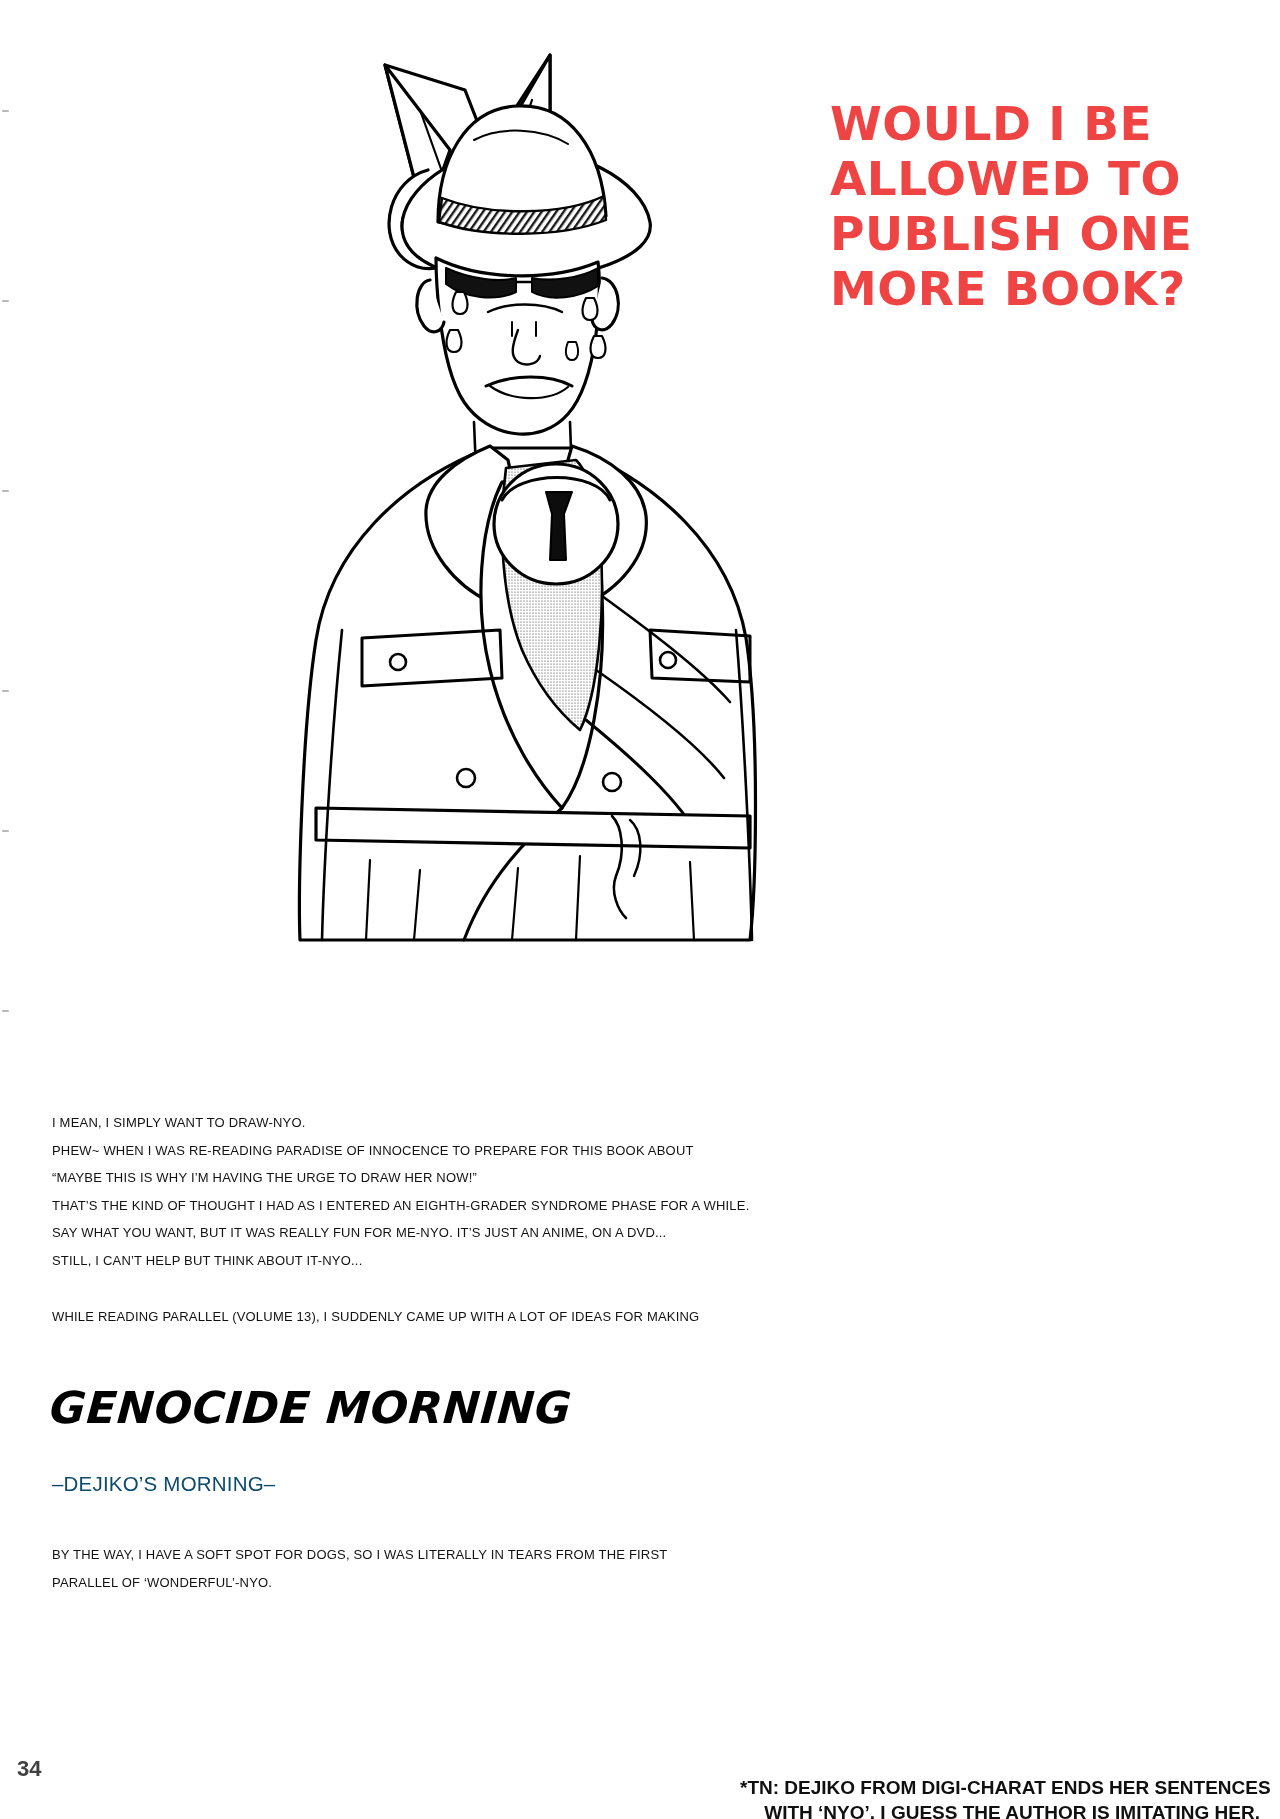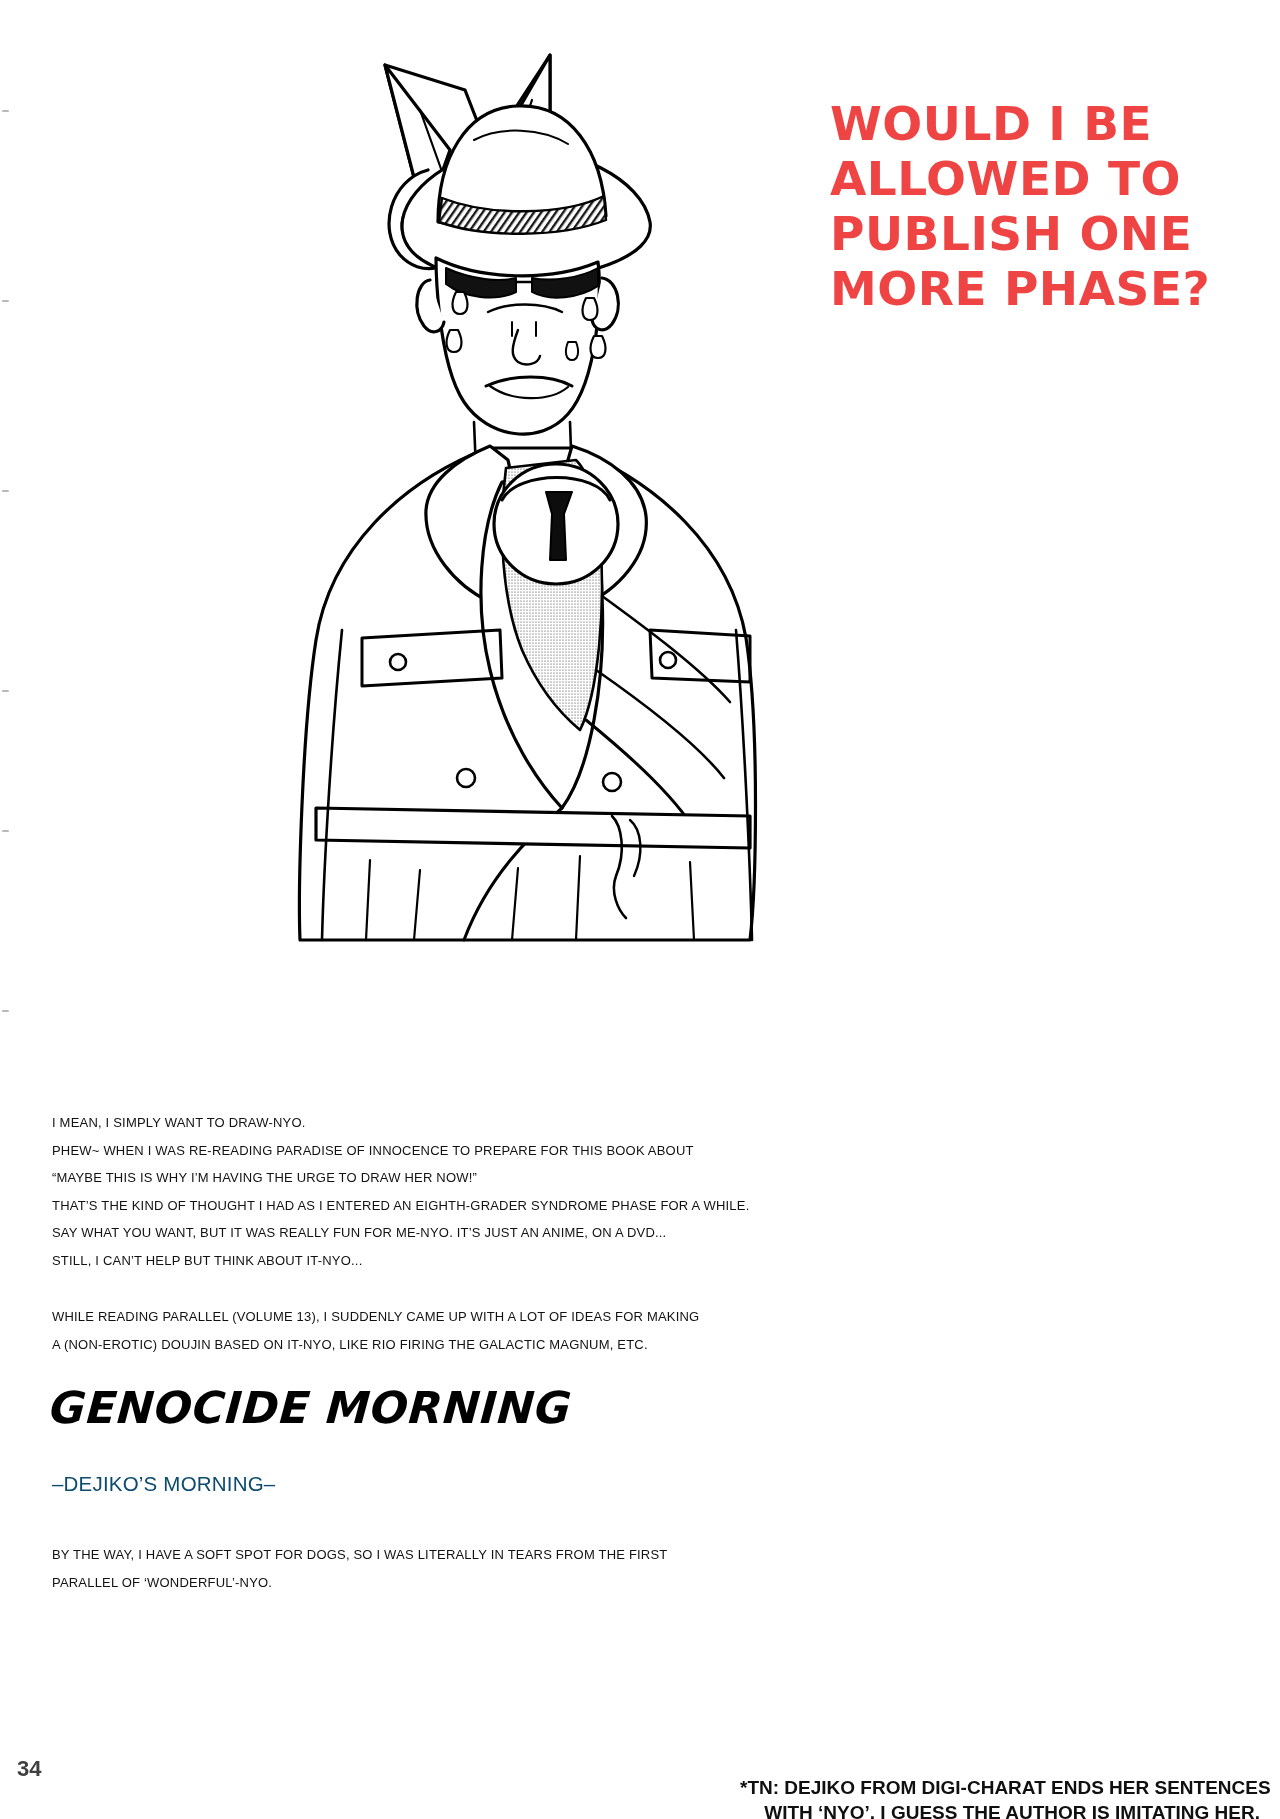--- a/index.html
+++ b/index.html
@@ -240,35 +240,34 @@
       <path d="M330 826 L326 910" fill="none" stroke-width="2.2"></path>
       <path d="M440 832 L444 910" fill="none" stroke-width="2.2"></path>
     </g>
   </svg>
 </div>
 
 <div class="headline">
   <div>WOULD I BE</div>
   <div>ALLOWED TO</div>
   <div>PUBLISH ONE</div>
-  <div>MORE PHASE?</div>
+  <div>MORE BOOK?</div>
 </div>
 
 <div class="body-block" id="para1">
   <p>I MEAN, I SIMPLY WANT TO DRAW-NYO.</p>
   <p>PHEW~ WHEN I WAS RE-READING PARADISE OF INNOCENCE TO PREPARE FOR THIS BOOK ABOUT</p>
   <p>“MAYBE THIS IS WHY I’M HAVING THE URGE TO DRAW HER NOW!”</p>
   <p>THAT’S THE KIND OF THOUGHT I HAD AS I ENTERED AN EIGHTH-GRADER SYNDROME PHASE FOR A WHILE.</p>
   <p>SAY WHAT YOU WANT, BUT IT WAS REALLY FUN FOR ME-NYO. IT’S JUST AN ANIME, ON A DVD...</p>
   <p>STILL, I CAN’T HELP BUT THINK ABOUT IT-NYO...</p>
 </div>
 
 <div class="body-block" id="para2">
   <p>WHILE READING PARALLEL (VOLUME 13), I SUDDENLY CAME UP WITH A LOT OF IDEAS FOR MAKING</p>
-  <p>A (NON-EROTIC) DOUJIN BASED ON IT-NYO, LIKE RIO FIRING THE GALACTIC MAGNUM, ETC.</p>
 </div>
 
 <div class="section-title">GENOCIDE MORNING</div>
 <div class="section-sub">–DEJIKO’S MORNING–</div>
 
 <div class="body-block" id="para3">
   <p>BY THE WAY, I HAVE A SOFT SPOT FOR DOGS, SO I WAS LITERALLY IN TEARS FROM THE FIRST</p>
   <p>PARALLEL OF ‘WONDERFUL’-NYO.</p>
 </div>
 

